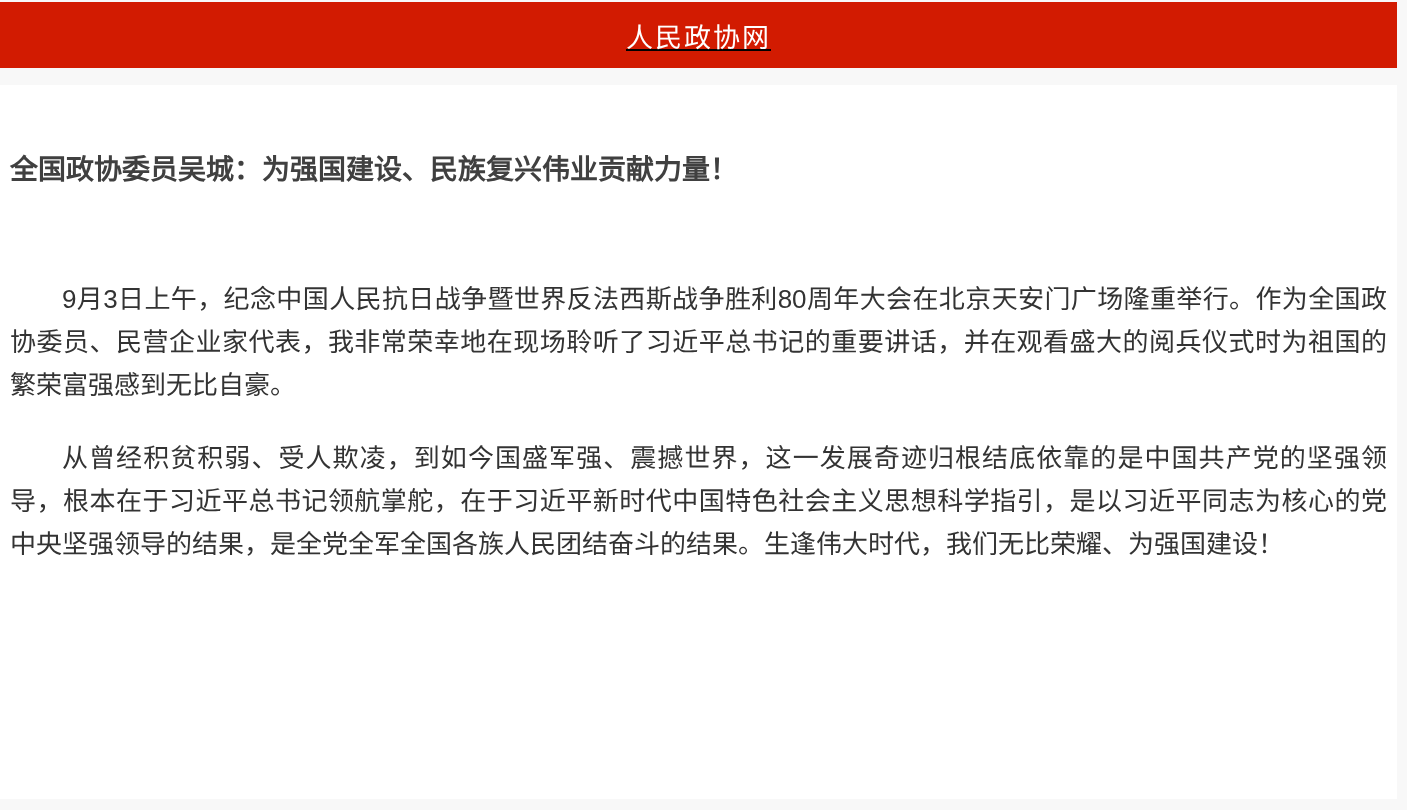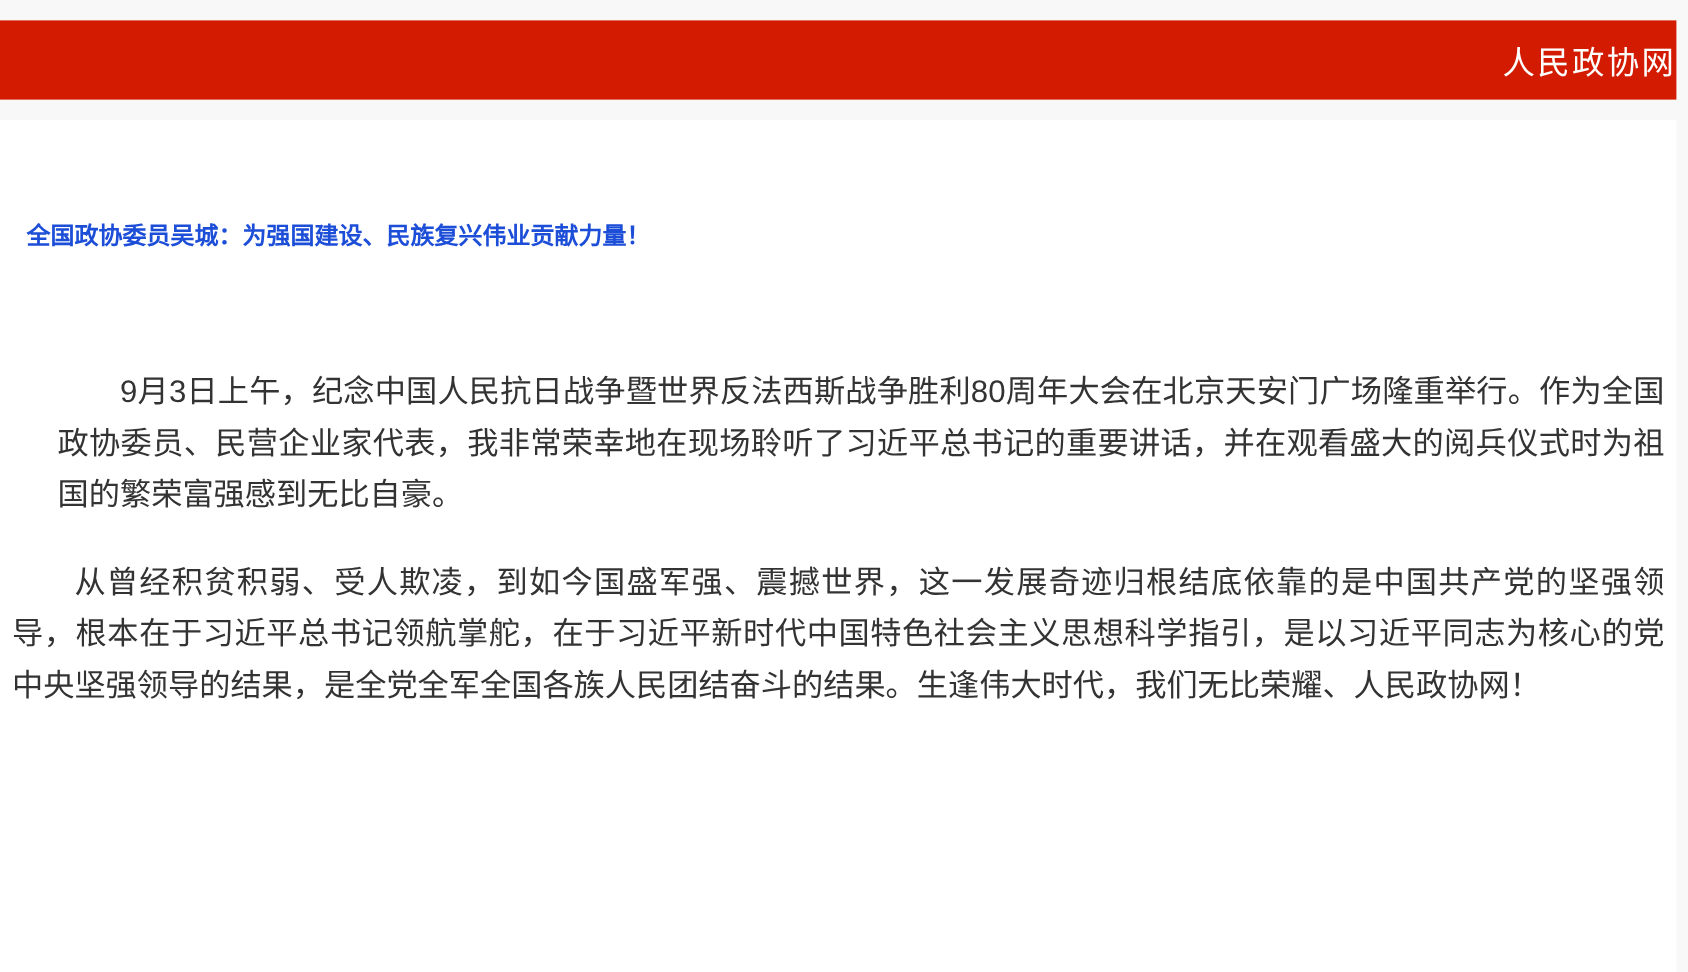--- a/index.html
+++ b/index.html
@@ -12,71 +12,71 @@
     height: 810px;
     background: #f8f8f8;
     overflow: hidden;
     font-family: "Liberation Sans", "DejaVu Sans", sans-serif;
   }
   .page-wrap {
     width: 1397px;            
     margin: 0;
   }
   .site-header {
-    margin-top: 17px;
+    margin-top: 2px;
     height: 66px;
     background: #d21b01;
     display: flex;
     align-items: center;
-    justify-content: flex-end;
+    justify-content: center;
+    text-decoration: underline;
   }
   .site-title {
     color: #ffffff;
     font-size: 27px;
     letter-spacing: 2px;
     font-weight: 400;
   }
   .article-body {
     margin-top: 17px;
     background: #ffffff;
     height: 714px;            
     padding: 65px 10px 20px 10px;
     overflow: hidden;
   }
   .article-title {
-    margin: 12px;
-    font-size: 20px;
+    margin: 0;
+    font-size: 28px;
     line-height: 40px;
     font-weight: bold;
-    color: #1d4ed8;
+    color: #404040;
   }
   .article-text p {
     margin: 0 0 30px 0;
     font-size: 26px;
     line-height: 43px;
     color: #333333;
     text-align: justify;
     text-indent: 2em;
   }
   .article-text p:first-child {
     margin-top: 88px;
-    margin-left: 38px;
   }
 </style>
 </head>
 <body>
 
 <div class="page-wrap">
 
   <header class="site-header">
     <span class="site-title">人民政协网</span>
   </header>
 
   <main class="article-body">
     <h1 class="article-title">全国政协委员吴城：为强国建设、民族复兴伟业贡献力量！</h1>
 
     <div class="article-text">
       <p>9月3日上午，纪念中国人民抗日战争暨世界反法西斯战争胜利80周年大会在北京天安门广场隆重举行。作为全国政协委员、民营企业家代表，我非常荣幸地在现场聆听了习近平总书记的重要讲话，并在观看盛大的阅兵仪式时为祖国的繁荣富强感到无比自豪。</p>
-      <p>从曾经积贫积弱、受人欺凌，到如今国盛军强、震撼世界，这一发展奇迹归根结底依靠的是中国共产党的坚强领导，根本在于习近平总书记领航掌舵，在于习近平新时代中国特色社会主义思想科学指引，是以习近平同志为核心的党中央坚强领导的结果，是全党全军全国各族人民团结奋斗的结果。生逢伟大时代，我们无比荣耀、人民政协网！</p>
+      <p>从曾经积贫积弱、受人欺凌，到如今国盛军强、震撼世界，这一发展奇迹归根结底依靠的是中国共产党的坚强领导，根本在于习近平总书记领航掌舵，在于习近平新时代中国特色社会主义思想科学指引，是以习近平同志为核心的党中央坚强领导的结果，是全党全军全国各族人民团结奋斗的结果。生逢伟大时代，我们无比荣耀、为强国建设！</p>
     </div>
   </main>
 
 </div>
 
 </body></html>

